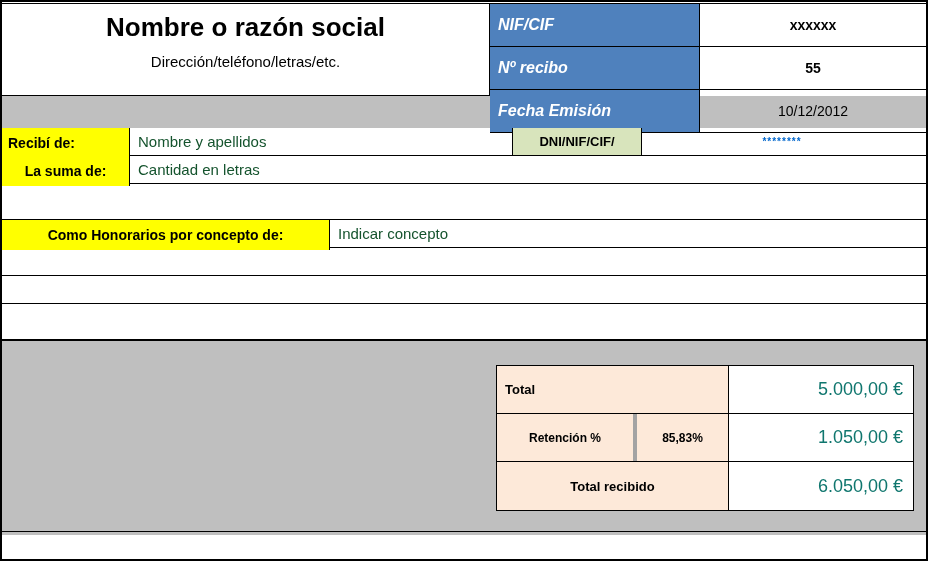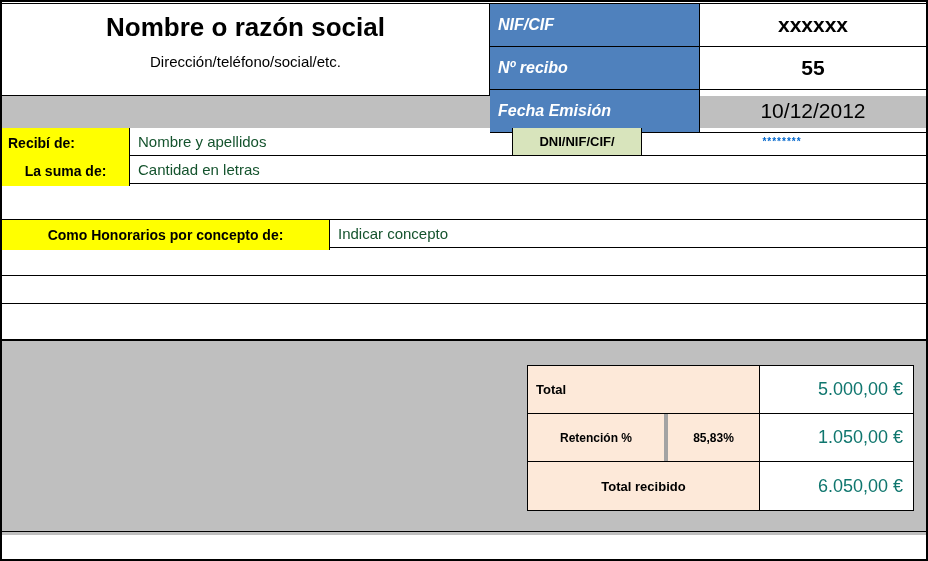--- a/index.html
+++ b/index.html
@@ -58,21 +58,21 @@
     font-weight: bold;
     font-style: italic;
     font-size: 16px;
     padding: 12px 8px;
     border-right: 1px solid #000;
     display: flex;
     align-items: center;
   }
   .meta-value {
     flex: 1;
-    font-size: 21px;
+    font-size: 14px;
     font-weight: bold;
     text-align: center;
     display: flex;
     align-items: center;
     justify-content: center;
   }
   .meta-value.date {
     font-weight: normal;
   }
   
@@ -141,21 +141,21 @@
   .bottom-area {
     background: #bfbfbf;
     height: 195px;
     position: relative;
     border-top: 1px solid #000;
   }
   .totals-box {
     position: absolute;
     top: 24px;
     right: 12px;
-    width: 387px;
+    width: 418px;
     border: 1px solid #000;
     background: #fff;
   }
   .tot-row {
     display: flex;
     height: 48px;
     border-bottom: 1px solid #000;
   }
   .tot-row:last-child { border-bottom: none; }
   .tot-label-area {
@@ -218,21 +218,21 @@
 </style>
 </head>
 <body>
 
 <div class="page">
   <div class="inner">
 
     <div class="header-row">
       <div class="company-cell">
         <div class="company-title">Nombre o razón social</div>
-        <div class="company-sub">Dirección/teléfono/social/etc.</div>
+        <div class="company-sub">Dirección/teléfono/letras/etc.</div>
       </div>
       <div class="meta-table">
         <div class="meta-row">
           <div class="meta-label">NIF/CIF</div>
           <div class="meta-value">xxxxxx</div>
         </div>
         <div class="meta-row">
           <div class="meta-label">Nº  recibo</div>
           <div class="meta-value">55</div>
         </div>

